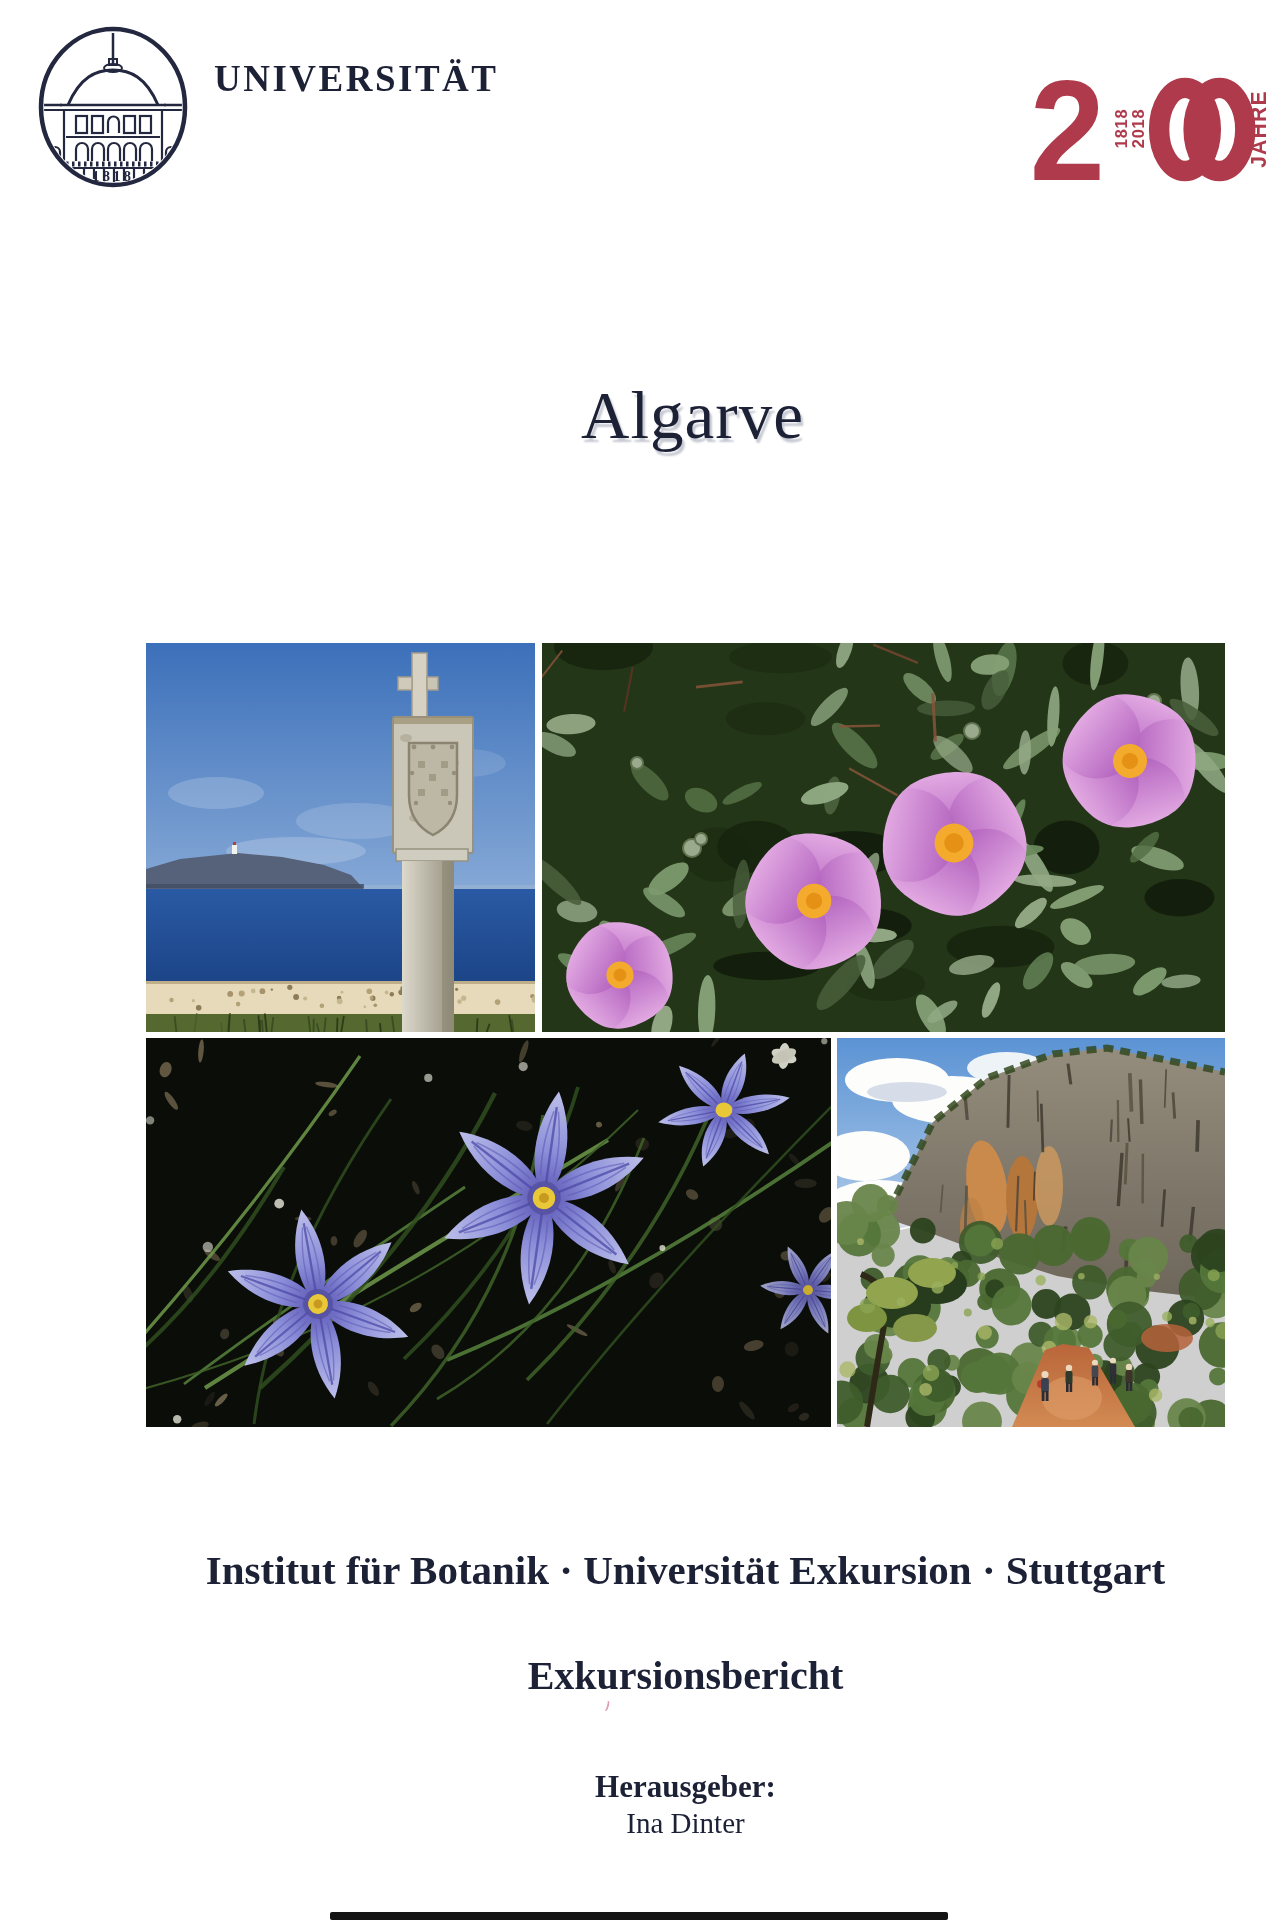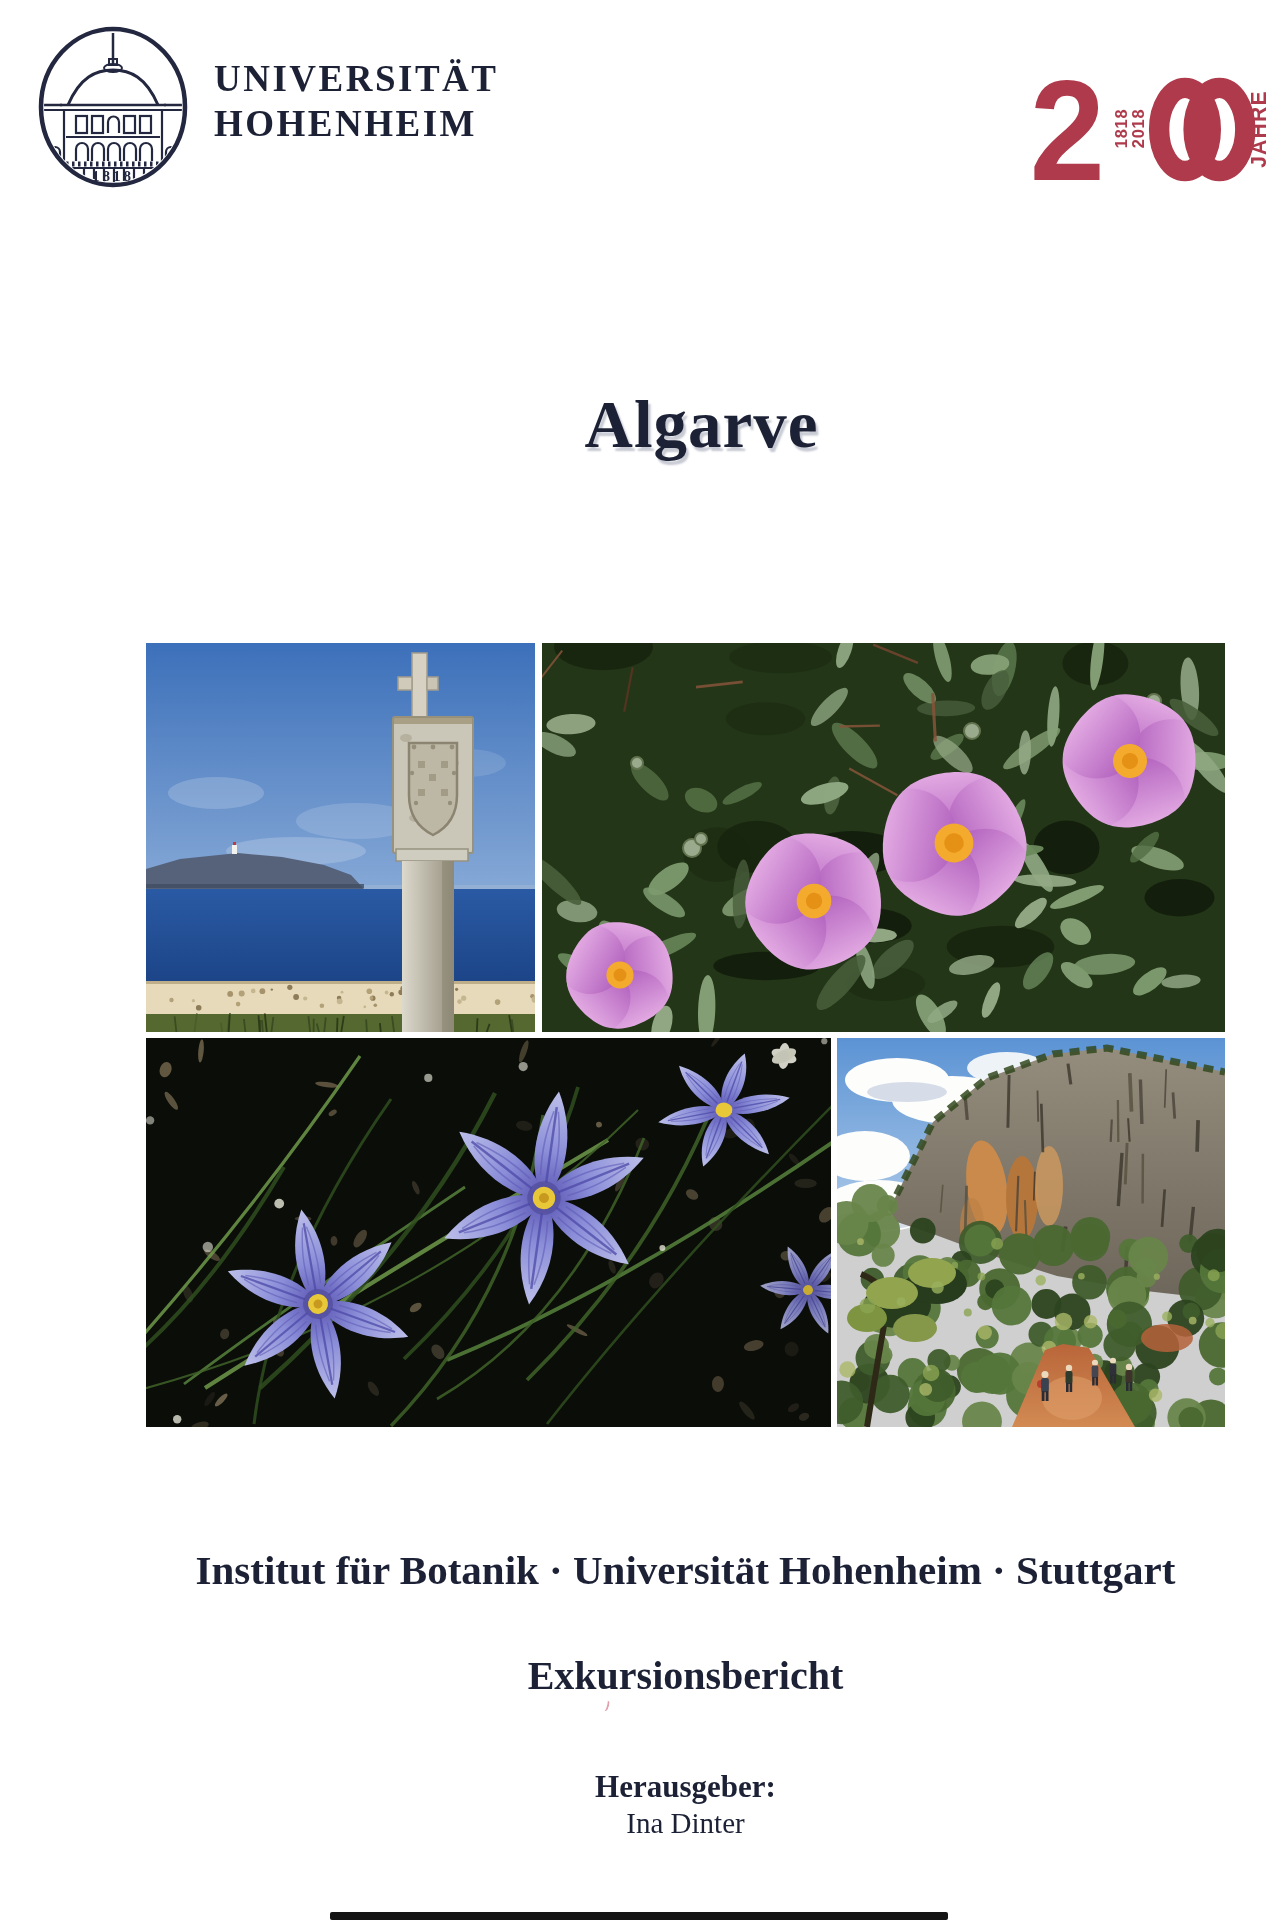--- a/index.html
+++ b/index.html
@@ -17,22 +17,22 @@
     position:absolute; left:214px; top:56px;
     font-size:37px; line-height:45px; letter-spacing:2.5px;
     color:var(--ink); font-weight:700;
   }
   .anniv{position:absolute; right:19px; top:76px; color:var(--accent);}
   .anniv text{font-family:"Liberation Sans", sans-serif; fill:currentColor;}
   .anniv ellipse{stroke:currentColor; fill:none;}
   
   .content{position:absolute; left:146px; top:0; width:1079px; height:100%;}
   .title{
-    position:absolute; top:370px; left:0; width:100%; margin:16px;
-    text-align:center; font-size:67px; font-weight:bold; letter-spacing:1px;
+    position:absolute; top:370px; left:0; width:100%; margin:7px;
+    text-align:center; font-size:67px; font-weight:normal; letter-spacing:1px;
     text-shadow:2.5px 3.5px 2px rgba(115,120,145,0.4);
   }
   .subtitle{
     position:absolute; top:499px; left:0; width:100%; margin:0;
     text-align:center; font-size:45px; font-weight:bold;
   }
   .collage{position:absolute; left:0; top:643px; width:1079px;}
   .row{display:flex;}
   .row1{margin-bottom:6px;}
   .row1 .ph1{margin-right:7px;}
@@ -104,21 +104,20 @@
         <line x1="126" y1="97" x2="144" y2="97" stroke-width="2"></line>
         <path d="M128,148 v-9 a5,5 0 0 1 10,0 v9" stroke-width="2.2"></path>
         <line x1="124" y1="97" x2="124" y2="151" stroke-width="2.2"></line>
       </g>
     </g>
     <text x="75" y="168" text-anchor="middle" font-size="15" font-weight="bold" letter-spacing="3" fill="#232840" font-family="Liberation Serif, serif">1818</text>
   </svg>
 
   <div class="wordmark">
     <div>UNIVERSITÄT</div>
-    <div>HOHENHEIM</div>
   </div>
 
   <svg class="anniv" width="235" height="110" viewBox="0 0 300 140">
     <text x="-4" y="133" font-size="182" font-weight="bold" textLength="96" lengthAdjust="spacingAndGlyphs">2</text>
     <text x="120" y="92" font-size="21" font-weight="bold" letter-spacing="1" transform="rotate(-90 120 92)">1818</text>
     <text x="142" y="92" font-size="21" font-weight="bold" letter-spacing="1" transform="rotate(-90 142 92)">2018</text>
     <ellipse cx="194" cy="68" rx="33" ry="53" stroke-width="26"></ellipse>
     <ellipse cx="238" cy="68" rx="33" ry="53" stroke-width="26"></ellipse>
     <text x="297" y="117" font-size="27" font-weight="bold" letter-spacing="1.5" transform="rotate(-90 297 117)">JAHRE</text>
   </svg>
@@ -772,21 +771,21 @@
             <use href="#person" fill="#384250" transform="translate(208,352) scale(1.1)"></use>
             <use href="#person" fill="#2d3a2c" transform="translate(232,344)"></use>
             <use href="#person" fill="#44474f" transform="translate(258,338) scale(0.95)"></use>
             <use href="#person" fill="#2f2f38" transform="translate(276,336) scale(0.95)"></use>
             <use href="#person" fill="#3d3328" transform="translate(292,343)"></use>
           </svg>
         </div>
       </div>
     </div>
 
-    <p class="f-line f-institute">Institut für Botanik · Universität Hohenheim · Stuttgart</p>
+    <p class="f-line f-institute">Institut für Botanik · Universität Exkursion · Stuttgart</p>
     <p class="f-line f-publisher">Herausgeber:</p>
     <p class="f-line f-report">Exkursionsbericht</p>
     <p class="f-line f-name">Ina Dinter</p>
   </div>
 
   <span class="scan-squiggle"></span>
   <div class="scan-bar"></div>
 </div>
 
 </body></html>

